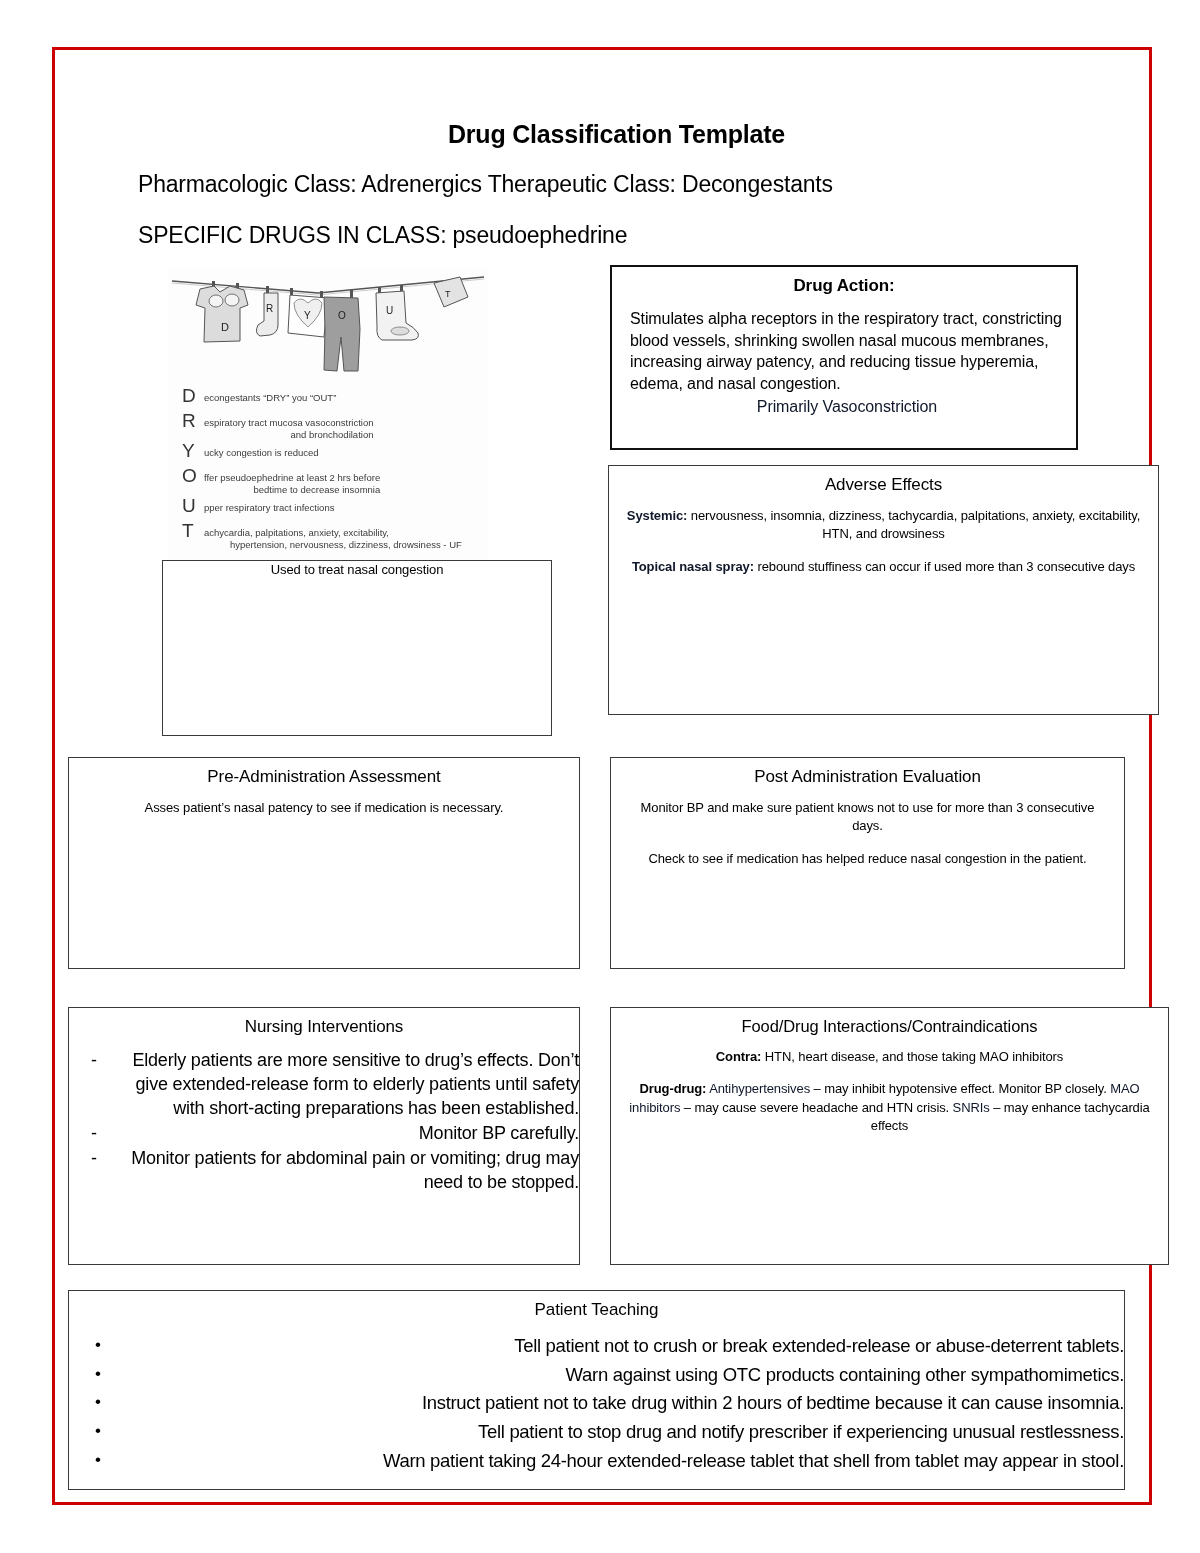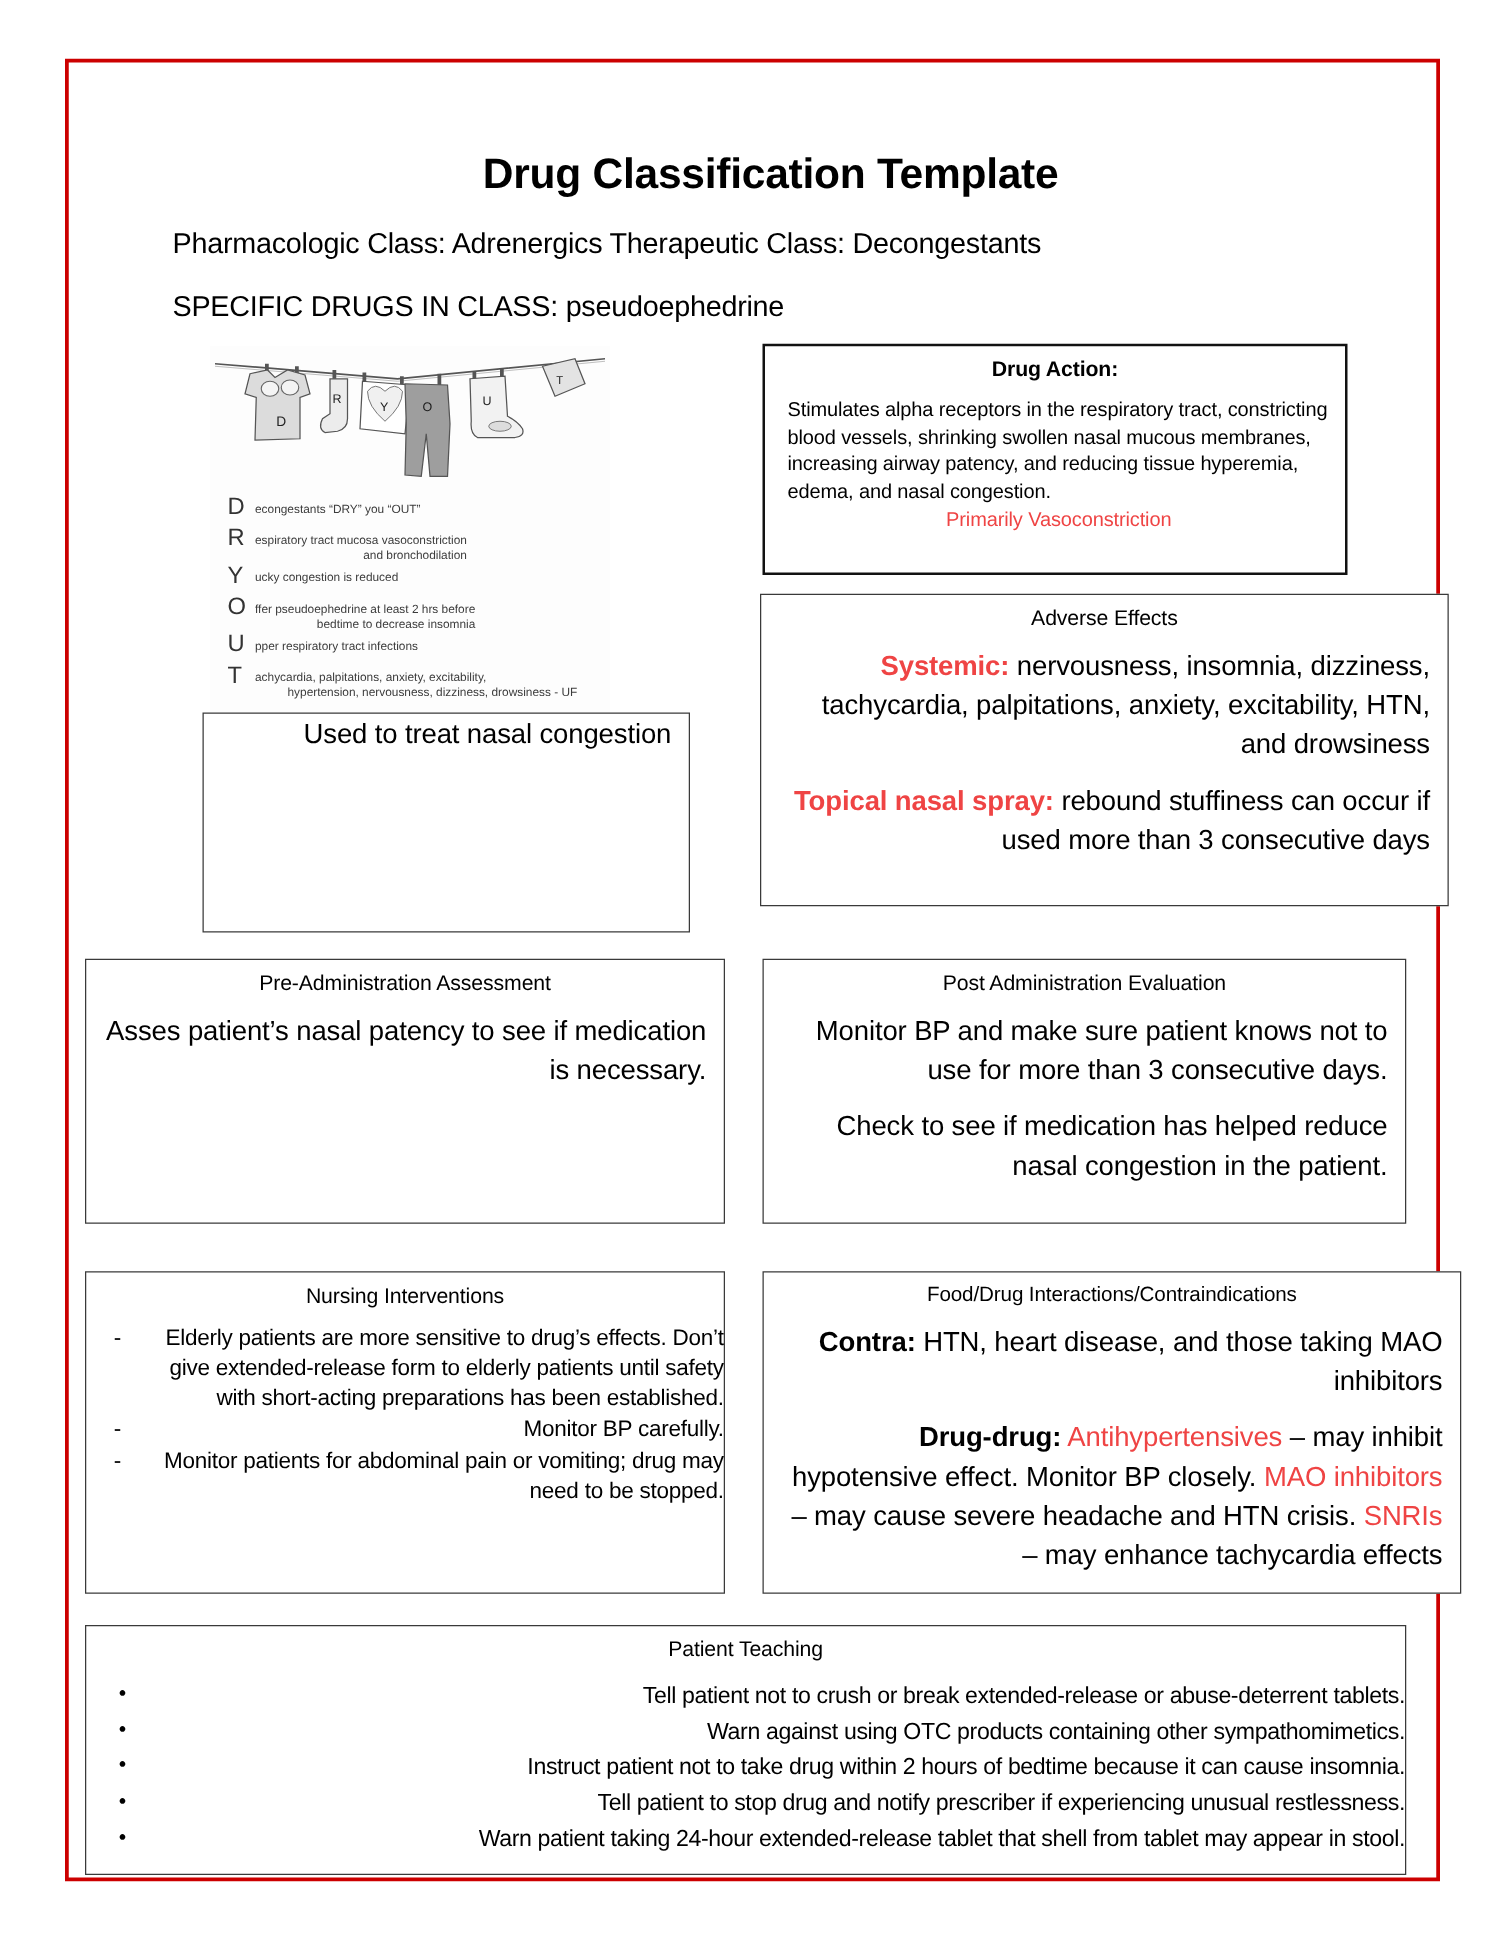--- a/index.html
+++ b/index.html
@@ -31,21 +31,21 @@
   #content {
     position: absolute;
     left: 68px;
     top: 120px;
     width: 1057px;
   }
 
   
   .doc-title {
     text-align: center;
-    font-size: 34px;
+    font-size: 25px;
     font-weight: bold;
     letter-spacing: -0.2px;
     margin: 0 0 22px 0;
     padding-left: 40px;
   }
   .subhead {
     font-size: 23px;
     font-weight: normal;
     margin: 0 0 24px 0;
     padding-left: 70px;
@@ -69,30 +69,30 @@
 
   .box-title {
     text-align: center;
     font-size: 17px;
     margin: 9px 0 12px 0;
     letter-spacing: -0.1px;
   }
   .box-title.small { font-size: 16.5px; }
 
   .box-body {
-    font-size: 22px;
+    font-size: 13px;
     line-height: 1.42;
-    text-align: right;
+    text-align: center;
     padding: 0 14px;
     letter-spacing: -0.1px;
   }
   .box-body p { margin: 0 0 14px 0; }
   .box-body p:last-child { margin-bottom: 0; }
 
-  .red { color: #ef4444; }
+  .red { color: #0f172a; }
   .b { font-weight: bold; }
 
   
   #drug-action-body {
     text-align: left;
     font-size: 16px;
     line-height: 1.35;
     padding: 0 12px 0 18px;
   }
   #drug-action-body .centered { text-align: center; margin-top: 2px; }

